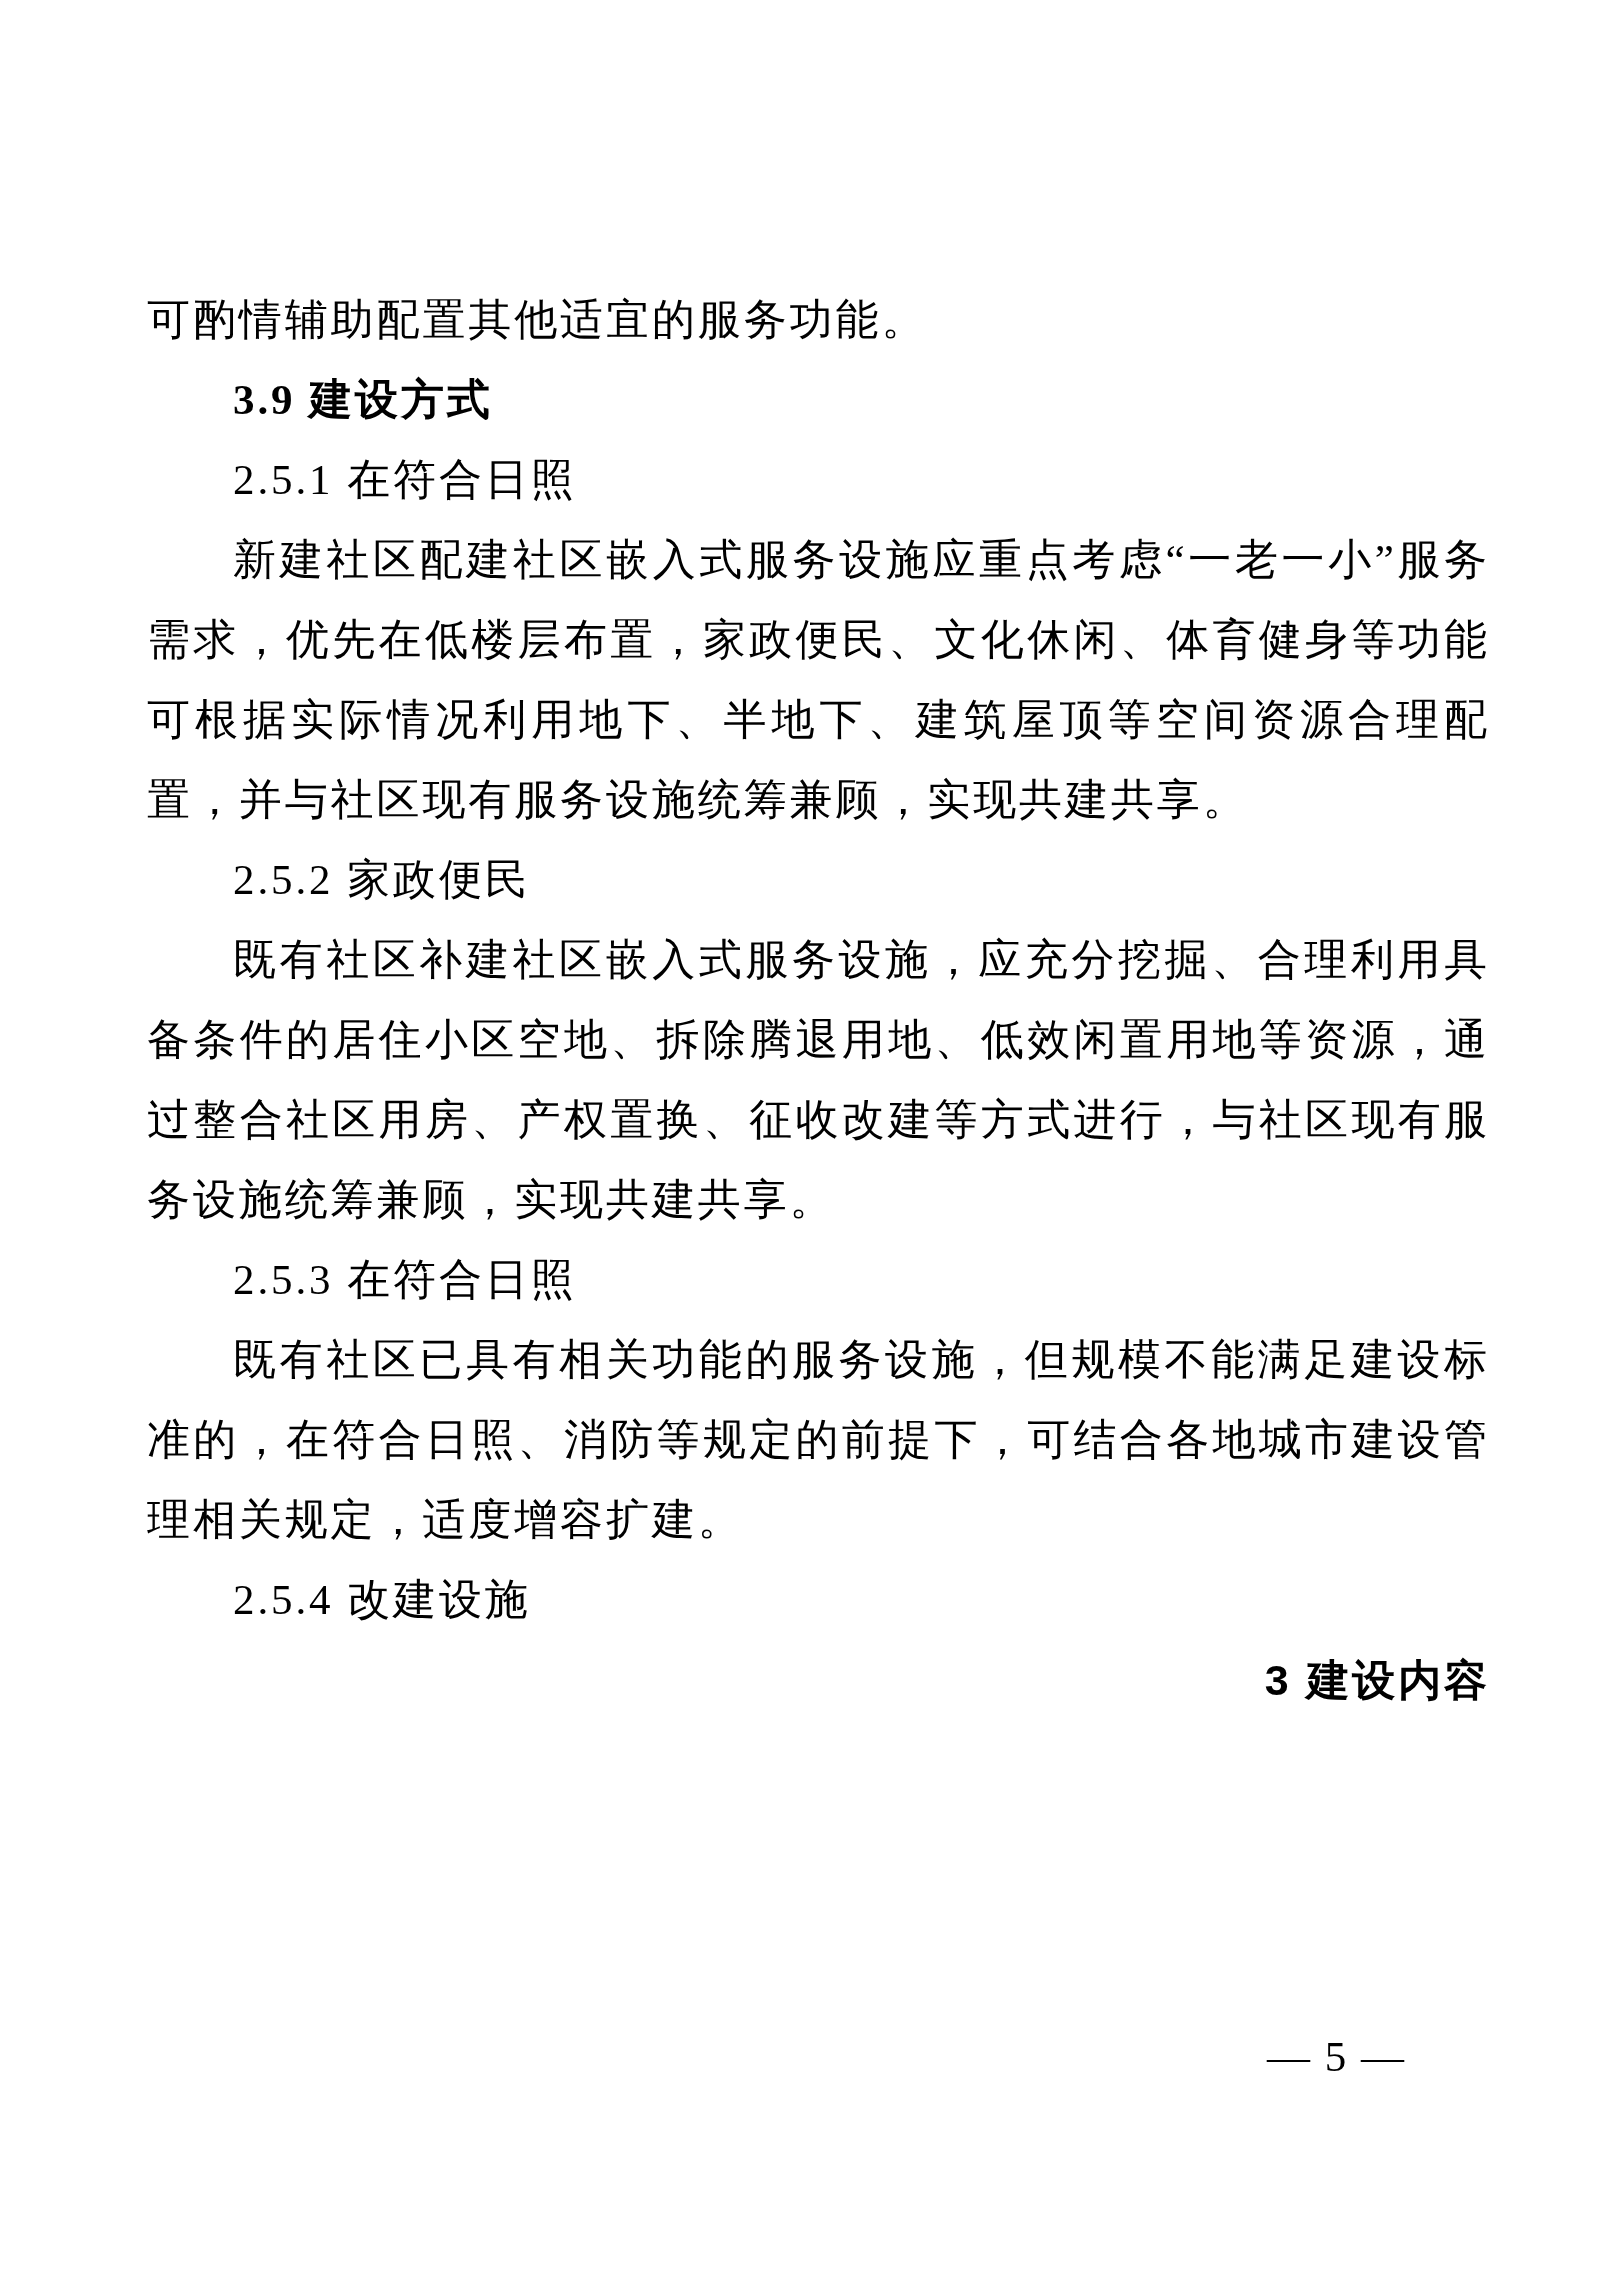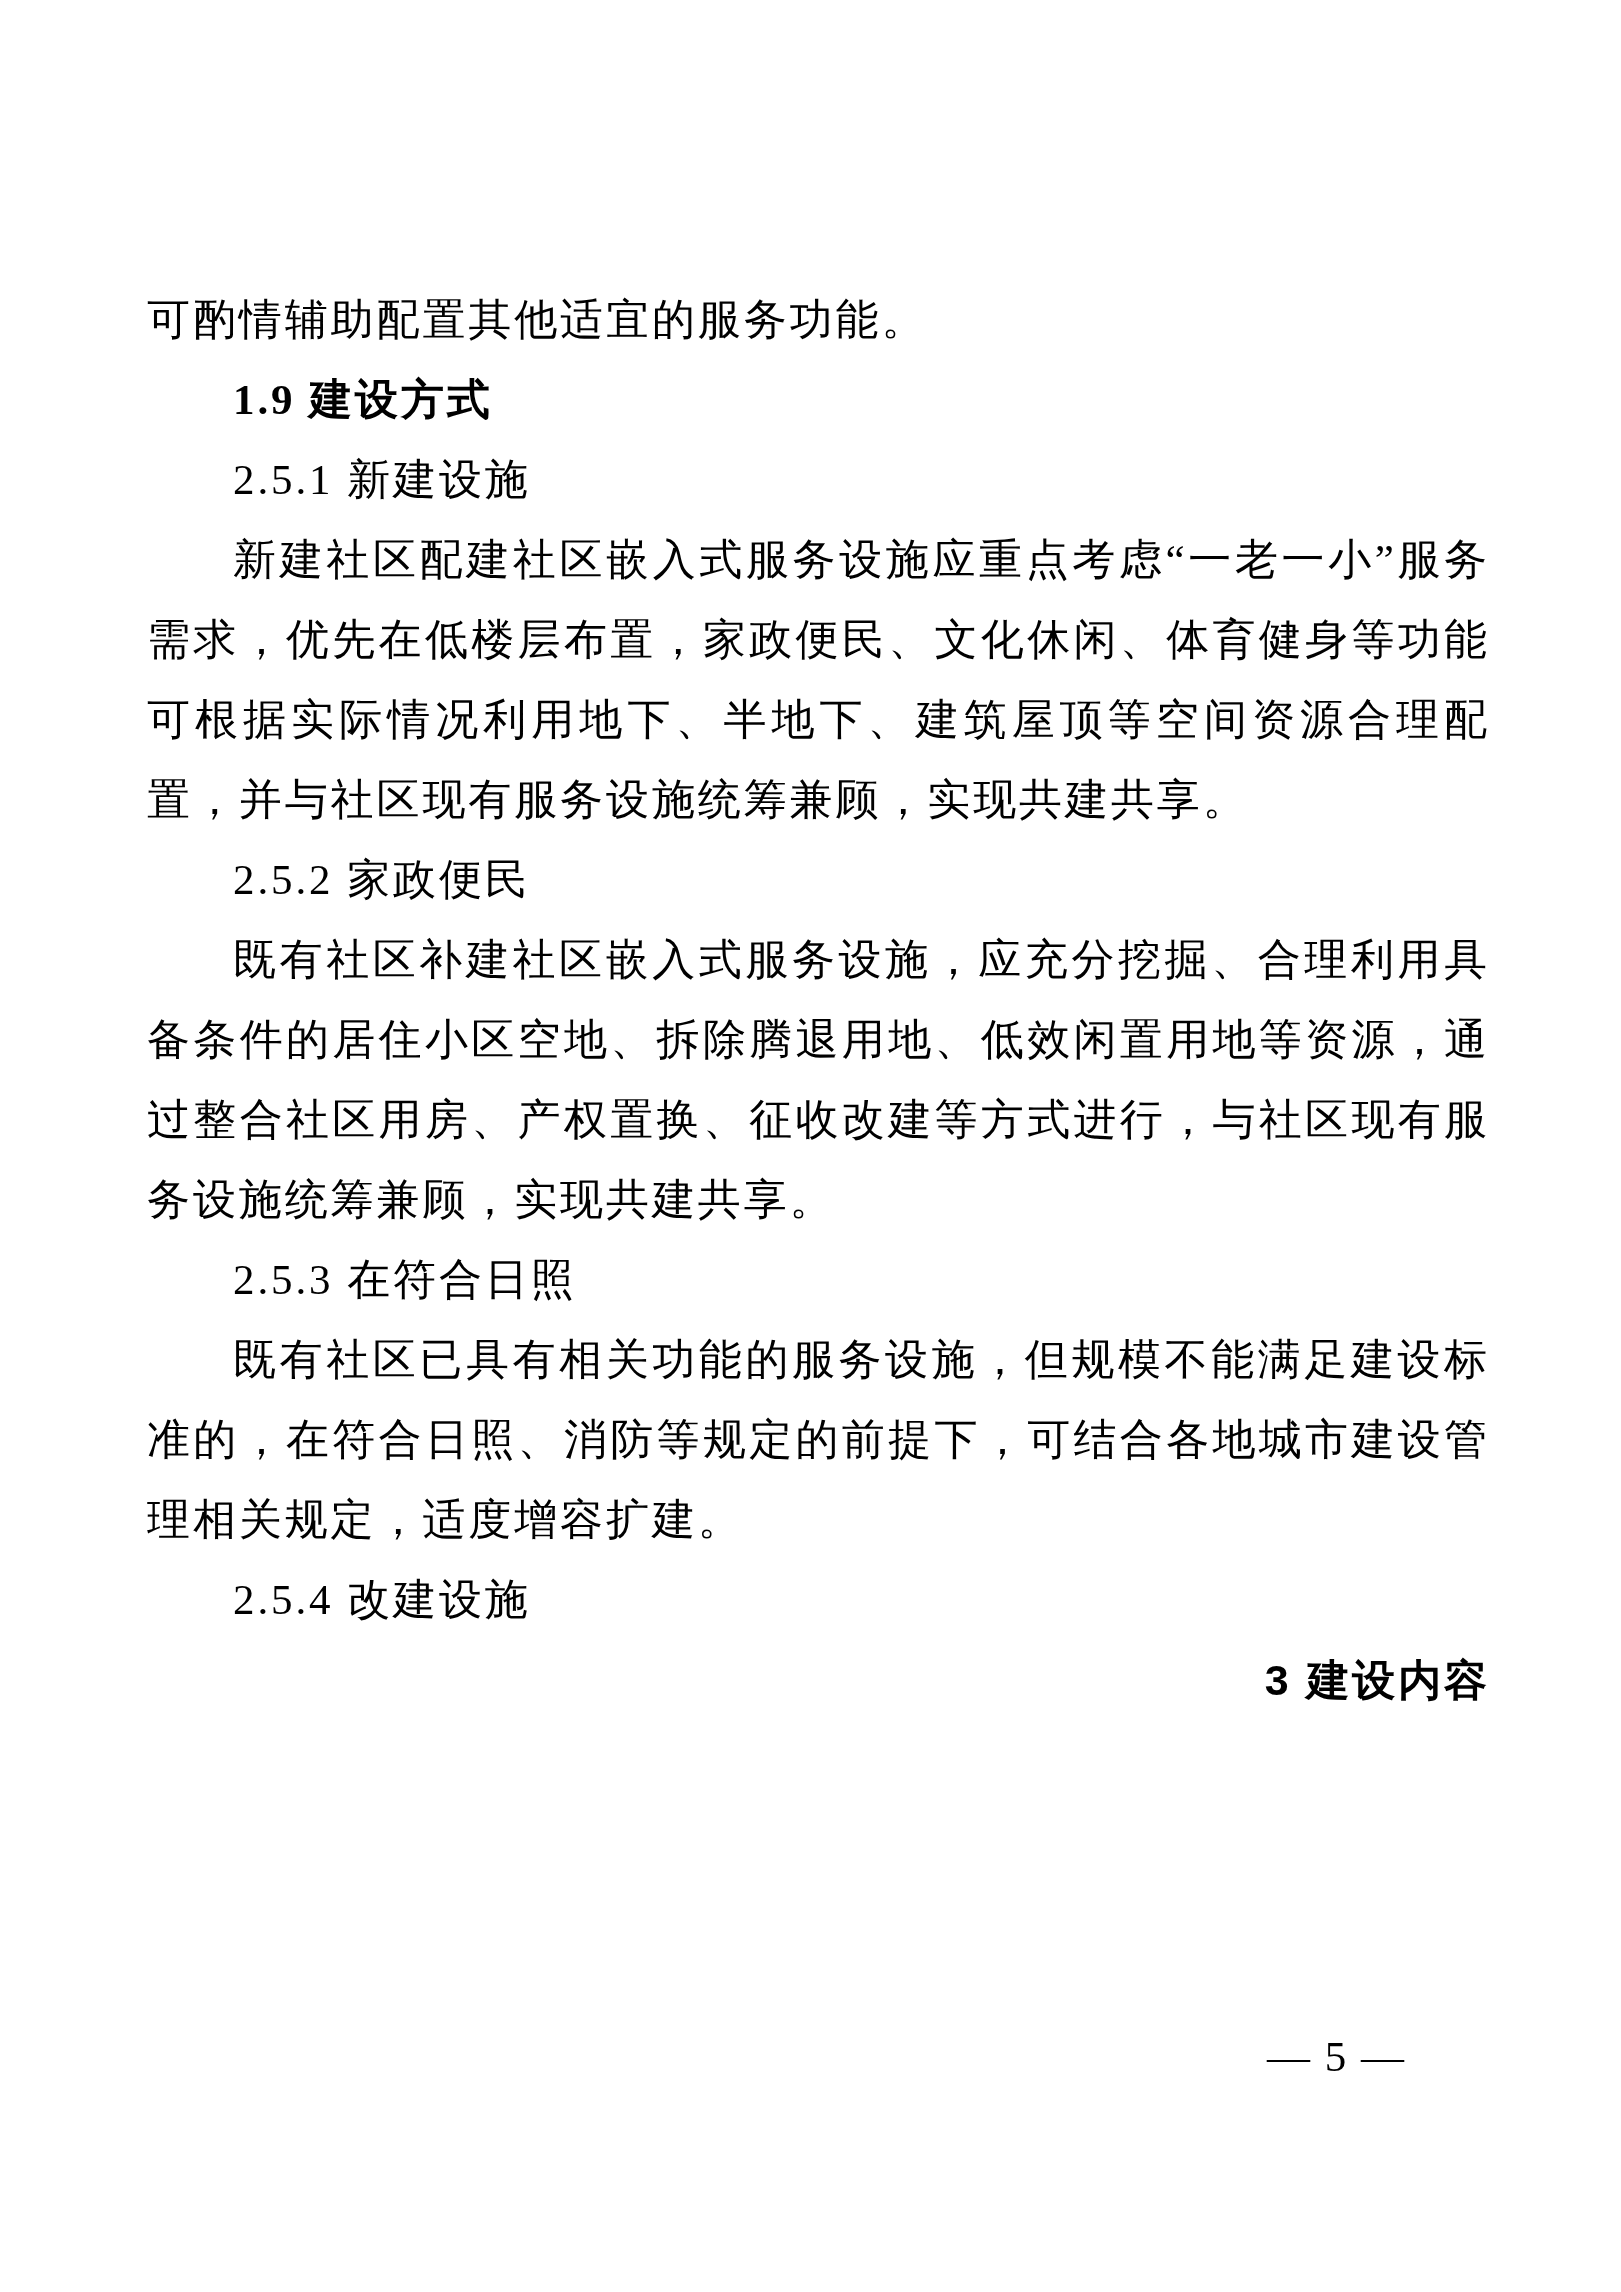--- a/index.html
+++ b/index.html
@@ -58,23 +58,23 @@
   }
 </style>
 </head>
 <body>
 
 <div class="page">
   <div class="content">
 
     <p class="line">可酌情辅助配置其他适宜的服务功能。</p>
 
-    <p class="line indent heading-bold">1.9 建设方式</p>
+    <p class="line indent heading-bold">3.9 建设方式</p>
 
-    <p class="line indent">2.5.1 新建设施</p>
+    <p class="line indent">2.5.1 在符合日照</p>
 
     <p class="line para">新建社区配建社区嵌入式服务设施应重点考虑“一老一小”服务需求，优先在低楼层布置，家政便民、文化休闲、体育健身等功能可根据实际情况利用地下、半地下、建筑屋顶等空间资源合理配置，并与社区现有服务设施统筹兼顾，实现共建共享。</p>
 
     <p class="line indent">2.5.2 家政便民</p>
 
     <p class="line para">既有社区补建社区嵌入式服务设施，应充分挖掘、合理利用具备条件的居住小区空地、拆除腾退用地、低效闲置用地等资源，通过整合社区用房、产权置换、征收改建等方式进行，与社区现有服务设施统筹兼顾，实现共建共享。</p>
 
     <p class="line indent">2.5.3 在符合日照</p>
 
     <p class="line para">既有社区已具有相关功能的服务设施，但规模不能满足建设标准的，在符合日照、消防等规定的前提下，可结合各地城市建设管理相关规定，适度增容扩建。</p>

